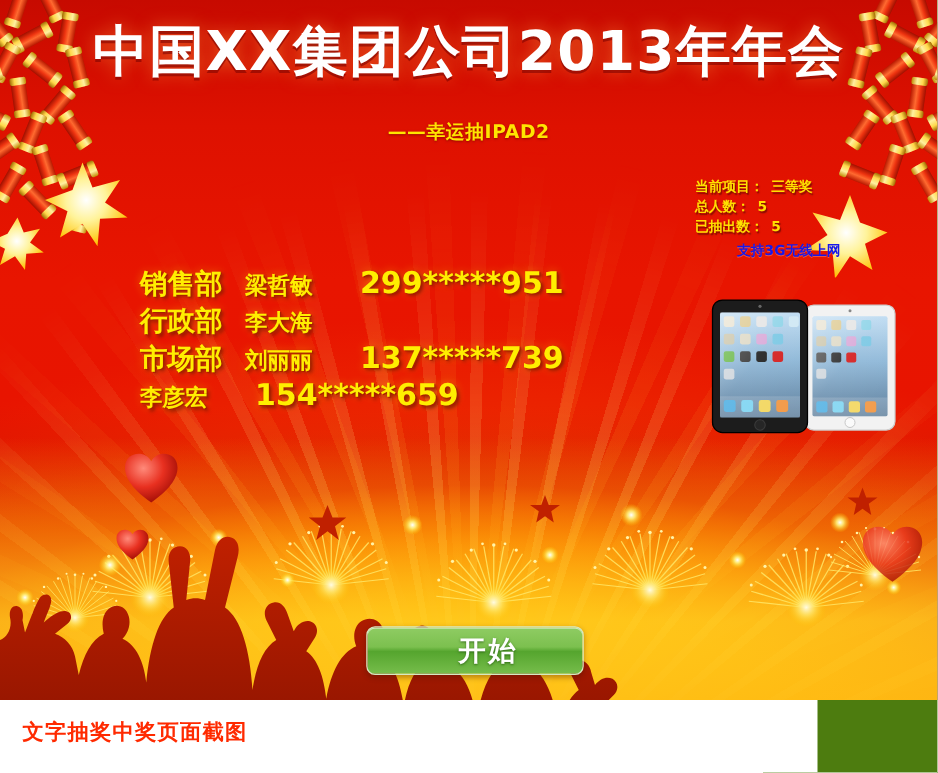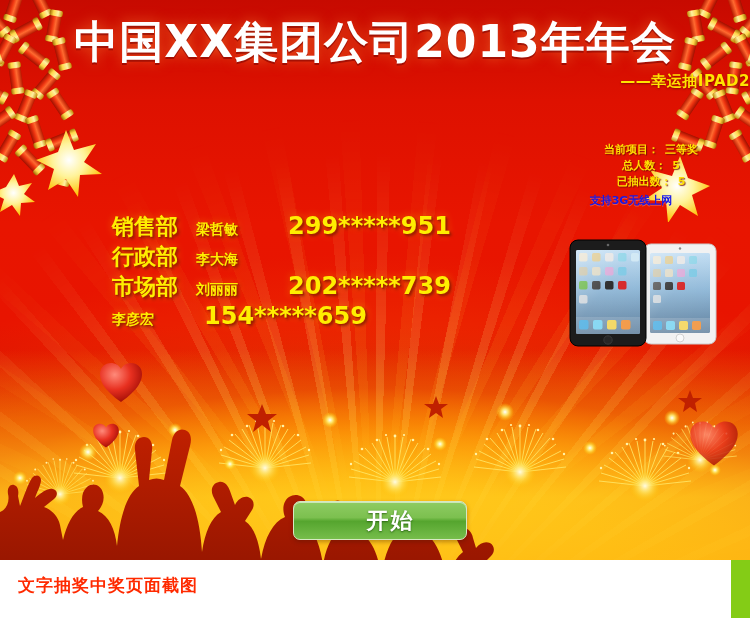--- a/index.html
+++ b/index.html
@@ -2,21 +2,21 @@
 <html><head>
 <meta charset="utf-8">
 <style>
   html,body{margin:0;padding:0;background:#fff;}
   body{font-family:"DejaVu Sans","Liberation Sans",sans-serif;}
 
   #stage{
     position:relative;
     width:750px;height:618px;
     overflow:hidden;
-    background:#84cc16;
+    background:#4d7c0f;
   }
 
   
   #poster{
     position:absolute;left:0;top:0;width:750px;height:560px;
     overflow:hidden;
     background:
       radial-gradient(ellipse 620px 250px at 50% 105%, #ffe85a 0%, #ffd21e 22%, #ffa808 42%, #f86a00 62%, #e22a00 80%, rgba(210,15,0,0) 100%),
       radial-gradient(ellipse 900px 520px at 50% 112%, rgba(255,190,0,.70) 0%, rgba(255,120,0,.35) 40%, rgba(230,30,0,0) 72%),
       linear-gradient(180deg,#c70a00 0%, #de1100 18%, #e81500 40%, #e81400 58%, #d81000 72%, #c40a00 100%);
@@ -53,56 +53,54 @@
   
   #titleWrap{position:absolute;left:0;top:18px;width:750px;text-align:center;}
   #mainTitle{
     font-family:"DejaVu Sans","Liberation Sans",sans-serif;
     font-size:44px;font-weight:bold;color:#ffffff;
     letter-spacing:1px;line-height:1.08;
     text-shadow:0 2px 0 rgba(120,0,0,.55), 0 0 14px rgba(255,160,60,.55);
     white-space:nowrap;
   }
   #subTitle{
-    margin-top:6px;
+    margin-top:30px;
     font-size:15px;font-weight:bold;color:#ffe400;
     letter-spacing:.5px;
     text-shadow:0 1px 2px rgba(120,0,0,.75);
     white-space:nowrap;
-    text-align:right;
   }
 
   
   .crackers{position:absolute;top:-8px;width:150px;height:230px;pointer-events:none;}
   .crackers.left{left:-26px;}
   .crackers.right{right:-26px;transform:scaleX(-1);}
 
   
   #winners{
     position:absolute;left:112px;top:212px;width:360px;
   }
   .wrow{
     display:flex;align-items:baseline;
     height:28px;margin-bottom:2px;
     font-weight:bold;
     color:#ffee00;
     text-shadow:1px 1px 0 #a82000, 2px 2px 3px rgba(90,10,0,.65), 0 0 8px rgba(255,200,0,.45);
     white-space:nowrap;
   }
   .w-dept{width:84px;font-size:22px;}
-  .w-name{width:92px;font-size:14px;}
+  .w-name{width:92px;font-size:18px;}
   .w-phone{font-size:24px;letter-spacing:0px;}
 
   
   #infoPanel{position:absolute;left:556px;top:142px;width:190px;}
   .iline{
     font-size:11px;font-weight:bold;color:#ffe000;
     line-height:16px;white-space:nowrap;
     text-shadow:1px 1px 1px rgba(110,10,0,.8);
-    text-align:center;
   }
   .iline .ilabel{display:inline-block;}
   .iline .ival{display:inline-block;margin-left:6px;}
   .bline{
     font-size:11px;font-weight:bold;color:#1818e8;
     line-height:15px;white-space:nowrap;text-align:center;
     width:150px;
     text-shadow:0 1px 0 rgba(255,255,255,.25);
   }
 
@@ -120,21 +118,21 @@
     cursor:pointer;
   }
   #startBtn span{
     font-size:22px;font-weight:bold;color:#ffffff;letter-spacing:2px;
     text-shadow:0 1px 2px rgba(30,80,10,.75);
     margin-left:21px;
   }
 
   
   #caption{
-    position:absolute;left:0;top:560px;width:731px;height:58px;
+    position:absolute;left:0;top:560px;width:654px;height:58px;
     background:#ffffff;
   }
   #captionText{
     position:absolute;left:18px;top:14px;
     font-size:17px;font-weight:bold;color:#ff2a00;
     letter-spacing:1px;white-space:nowrap;
   }
 
   .hearts{position:absolute;pointer-events:none;}
 </style>
@@ -439,21 +437,21 @@
         <span class="w-name">梁哲敏</span>
         <span class="w-phone">299*****951</span>
       </div>
       <div class="wrow">
         <span class="w-dept">行政部</span>
         <span class="w-name">李大海</span>
       </div>
       <div class="wrow">
         <span class="w-dept">市场部</span>
         <span class="w-name">刘丽丽</span>
-        <span class="w-phone">202*****739</span>
+        <span class="w-phone">137*****739</span>
       </div>
       <div class="wrow">
         <span class="w-name">李彦宏</span>
         <span class="w-phone">154*****659</span>
       </div>
     </div>
 
     <div id="startBtn">
       <span>开始</span>
     </div>

